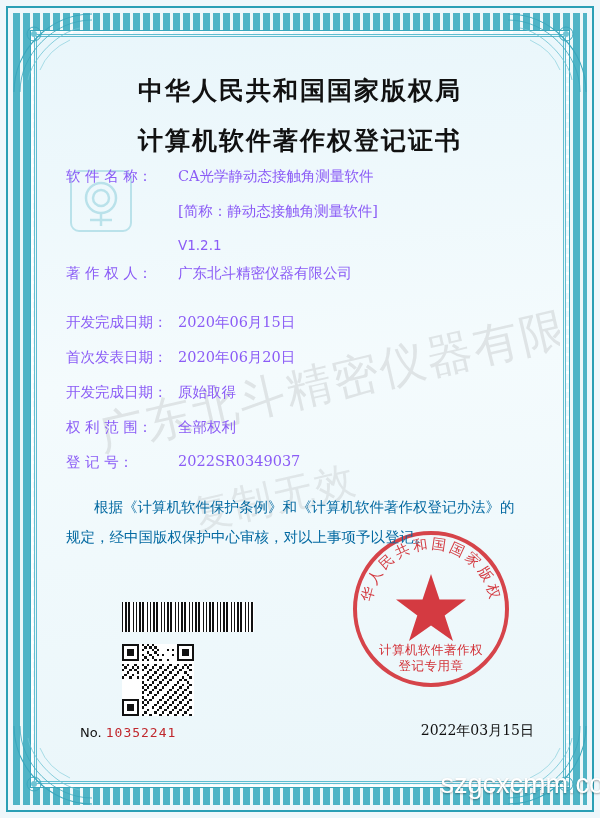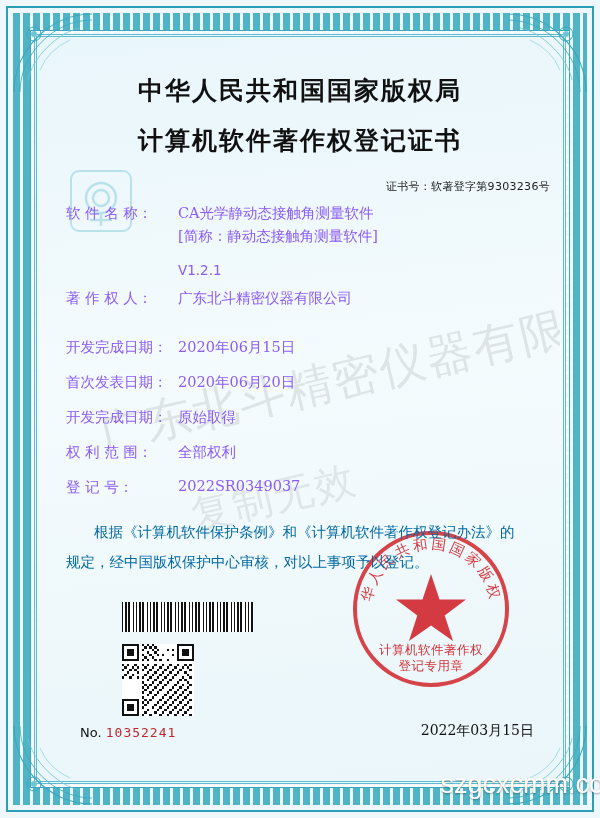--- a/index.html
+++ b/index.html
@@ -139,21 +139,21 @@
   .flabel {
     width: 112px;
     flex: 0 0 112px;
     letter-spacing: 0px;
     white-space: nowrap;
   }
   .fvalue {
     flex: 1;
     letter-spacing: 0px;
   }
-  .fvalue .line2 { display:block; margin-top: 4px; }
+  .fvalue .line2 { display:block; margin-top: 16px; }
   .fvalue .line3 { display:block; margin-top: 16px; font-family: "DejaVu Sans", sans-serif; font-size: 13.5px;}
 
   .gap-a { height: 14px; }
 
   .frow.wide { margin-bottom: 16px; }
 
   .paragraph {
     margin-top: 20px;
     padding: 0 16px 0 26px;
     font-size: 14.5px;
@@ -304,23 +304,20 @@
       <circle cx="24" cy="24" r="3" fill="#6fc4d4"></circle>
       <path d="M30 60 Q38 40 60 30" fill="none" stroke="#8ad0dd" stroke-width="0.7"></path>
     </svg>
   </div>
 
   <div class="content">
 
     <div class="title-main">中华人民共和国国家版权局</div>
     <div class="title-sub">计算机软件著作权登记证书</div>
 
-    <div class="cert-no">
-      <span>证书号：</span><span>软著登字第9303236号</span>
-    </div>
 
     <div class="emblem">
       <svg width="62" height="62" viewBox="0 0 62 62">
         <rect x="1" y="1" width="60" height="60" rx="8" fill="none" stroke="#8fd0dd" stroke-width="2"></rect>
         <circle cx="31" cy="28" r="15" fill="none" stroke="#8fd0dd" stroke-width="2.5"></circle>
         <circle cx="31" cy="28" r="8" fill="none" stroke="#8fd0dd" stroke-width="2.5"></circle>
         <path d="M31 43 L31 56" stroke="#8fd0dd" stroke-width="2.5" fill="none"></path>
         <path d="M20 50 L42 50" stroke="#8fd0dd" stroke-width="2.5" fill="none"></path>
       </svg>
     </div>

